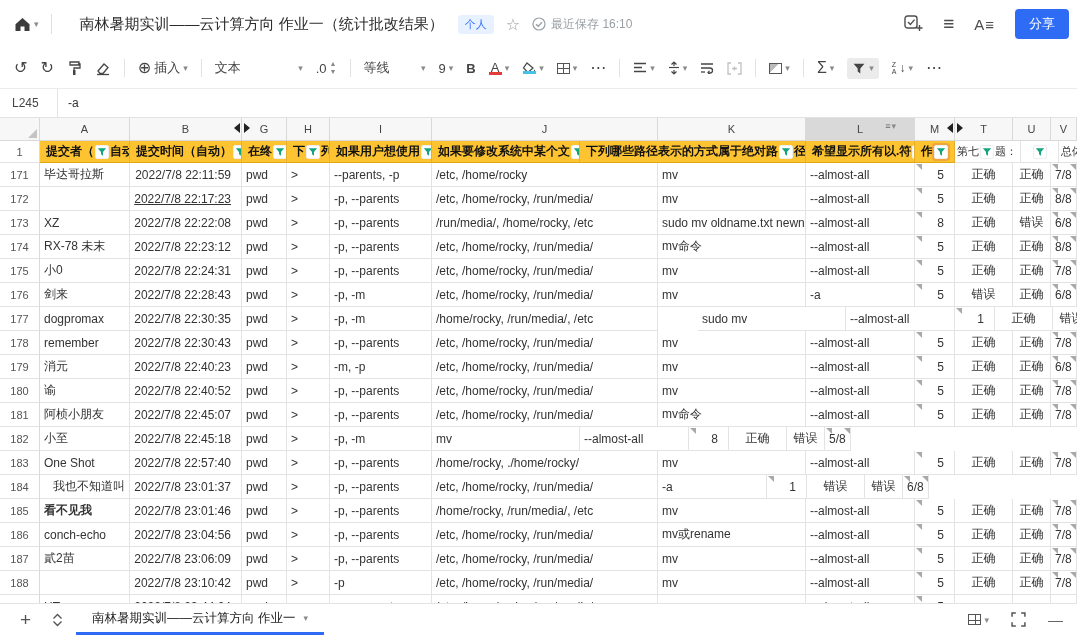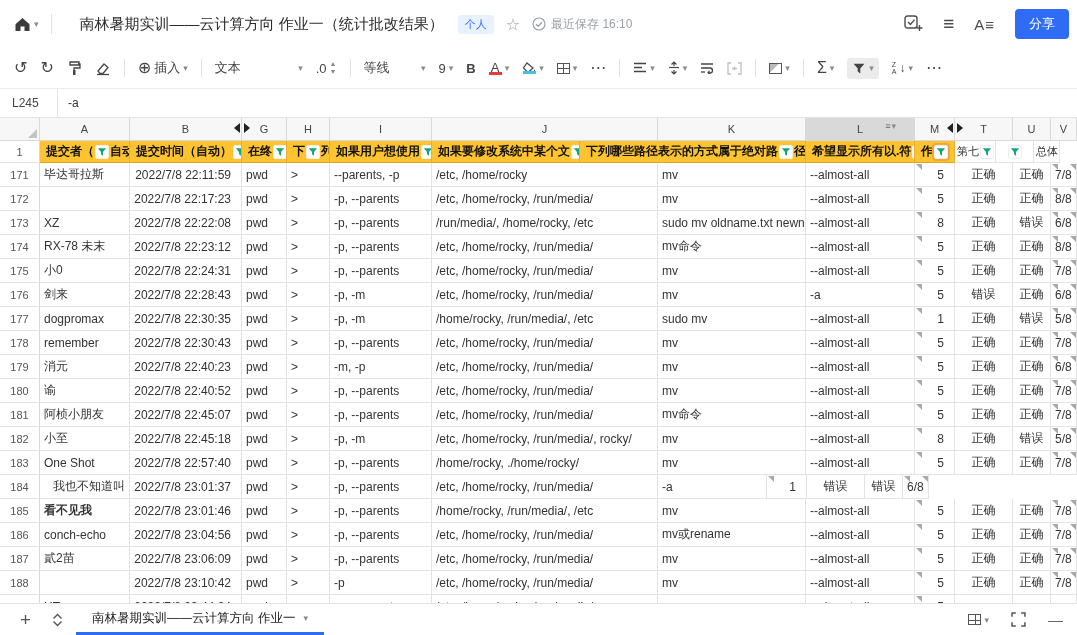--- a/index.html
+++ b/index.html
@@ -331,21 +331,21 @@
           </span>
         </div>
         <div class="cell hdr-yellow" style="width: 40px;">
           <span>作</span>
           <span class="funnel-box gold">
             <svg width="10" height="10" viewBox="0 0 12 12">
               <path d="M1 1.5h10L7.2 6v4.5L4.8 8.7V6z" fill="#14a57f"></path>
             </svg>
           </span>
         </div>
-        <div class="cell hdr-white al-left" style="width: 41px;">
+        <div class="cell hdr-white al-left" style="width: 66px;">
           <span>第七</span>
           <span class="funnel-box">
             <svg width="10" height="10" viewBox="0 0 12 12">
               <path d="M1 1.5h10L7.2 6v4.5L4.8 8.7V6z" fill="#14a57f"></path>
             </svg>
           </span>
           <span>题：</span>
         </div>
         <div class="cell hdr-white al-center" style="width: 38px;">
           <span class="funnel-box">
@@ -397,21 +397,21 @@
         </div>
         <div class="cell al-left" style="width: 26px;">
           <span>7/8</span>
           <span class="flag"></span>
           <span class="flag-r"></span>
         </div>
       </div>
       <div class="srow">
         <div class="cell gutter-cell">172</div>
         <div class="cell al-left" style="width: 90px;"></div>
-        <div class="cell al-right" style="width: 112px;">
+        <div class="cell al-right" style="width: 112px; text-decoration: underline;">
           <span>2022/7/8 22:17:23</span>
         </div>
         <div class="cell al-left" style="width: 45px;">
           <span>pwd</span>
         </div>
         <div class="cell al-left" style="width: 43px;">
           <span>&gt;</span>
         </div>
         <div class="cell al-left" style="width: 102px;">
           <span>-p, --parents</span>
@@ -622,21 +622,21 @@
         </div>
         <div class="cell al-left" style="width: 43px;">
           <span>&gt;</span>
         </div>
         <div class="cell al-left" style="width: 102px;">
           <span>-p, -m</span>
         </div>
         <div class="cell al-left" style="width: 226px;">
           <span>/home/rocky, /run/media/, /etc</span>
         </div>
-        <div class="cell al-left" style="width: 148px;">
+        <div class="cell al-left" style="width: 148px; margin-left: 40px;">
           <span>sudo mv</span>
         </div>
         <div class="cell al-left" style="width: 109px;">
           <span>--almost-all</span>
         </div>
         <div class="cell al-right" style="width: 40px;">
           <span>1</span>
           <span class="flag"></span>
         </div>
         <div class="cell al-center" style="width: 58px;">
@@ -828,23 +828,20 @@
           <span>2022/7/8 22:45:18</span>
         </div>
         <div class="cell al-left" style="width: 45px;">
           <span>pwd</span>
         </div>
         <div class="cell al-left" style="width: 43px;">
           <span>&gt;</span>
         </div>
         <div class="cell al-left" style="width: 102px;">
           <span>-p, -m</span>
-        </div>
-        <div class="cell al-left" style="width: 226px;">
-          <span>/etc, /home/rocky, /run/media/, rocky/</span>
         </div>
         <div class="cell al-left" style="width: 148px;">
           <span>mv</span>
         </div>
         <div class="cell al-left" style="width: 109px;">
           <span>--almost-all</span>
         </div>
         <div class="cell al-right" style="width: 40px;">
           <span>8</span>
           <span class="flag"></span>

